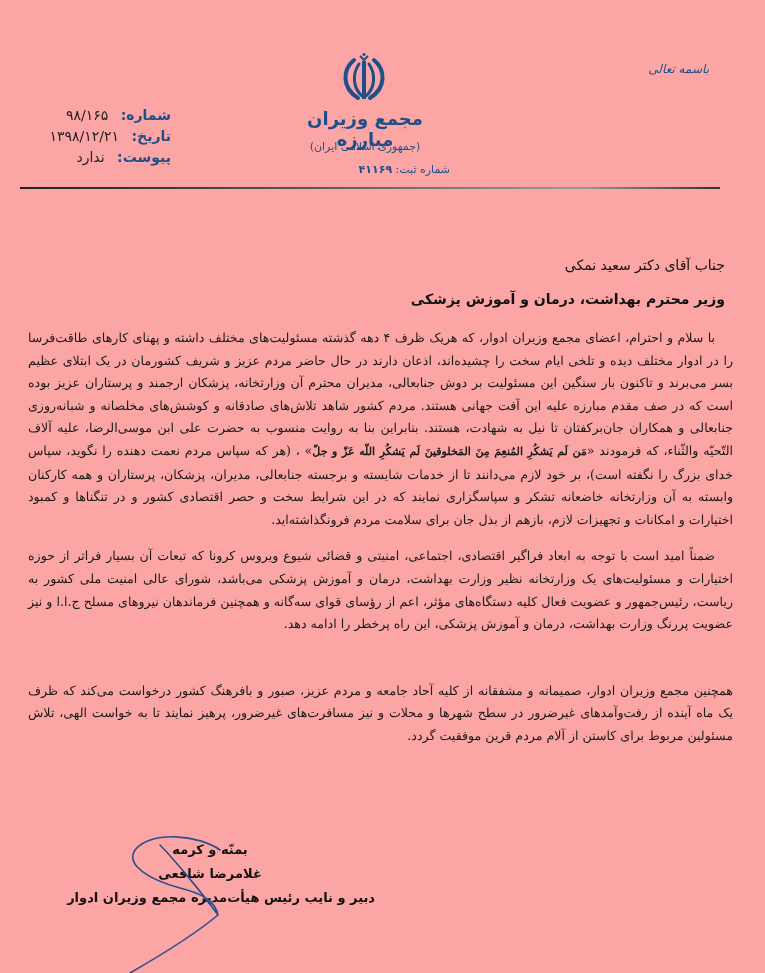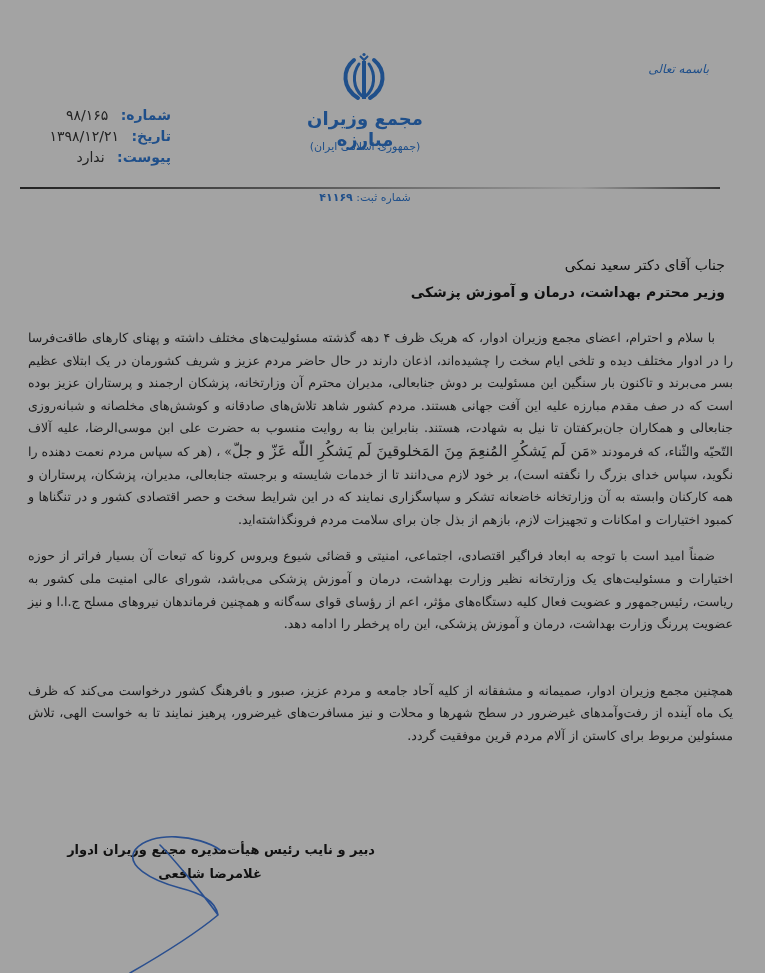--- a/index.html
+++ b/index.html
@@ -1,66 +1,66 @@
 <!DOCTYPE html>
 <html><head>
   <meta charset="utf-8">
   <style>
     html, body { margin: 0; padding: 0; background: #ffffff; }
     body {
       width: 765px; height: 973px; position: relative; overflow: hidden;
       font-family: "DejaVu Sans", sans-serif; color: #1a1a1a;
     }
-    .page { position: absolute; inset: 0; background: #a3a3a3; }
+    .page { position: absolute; inset: 0; background: #fca5a5; }
     .bismillah {
       position: absolute; right: 56px; top: 62px; width: 70px; text-align: right;
       direction: rtl; font-family: "DejaVu Serif", serif; font-style: italic;
       font-size: 12px; color: #1f4f8a;
     }
     .emblem { position: absolute; left: 340px; top: 52px; width: 48px; height: 50px; }
     .org-name {
       position: absolute; left: 280px; top: 108px; width: 170px; text-align: center;
       direction: rtl; font-weight: bold; font-size: 18px; color: #1f4f8a;
     }
     .org-sub {
       position: absolute; left: 280px; top: 140px; width: 170px; text-align: center;
       direction: rtl; font-size: 11px; color: #1f4f8a;
     }
     .org-reg {
-      position: absolute; left: 280px; top: 163px; width: 170px; text-align: center;
-      direction: rtl; font-size: 11px; color: #1f4f8a; margin-top: 28px;
+      position: absolute; left: 280px; top: 163px; width: 170px; 
+      direction: rtl; font-size: 11px; color: #1f4f8a;
     }
     .reg-num { font-weight: bold; }
     .meta {
       position: absolute; left: 46px; top: 105px; width: 125px; direction: rtl;
       font-size: 14px;
     }
     .meta-row { height: 21px; line-height: 21px; white-space: nowrap; }
     .meta-label { color: #1f4f8a; font-weight: bold; margin-left: 8px; }
     .meta-value { color: #222; }
     .rule {
       position: absolute; left: 20px; top: 187px; width: 700px; height: 2px;
       background: linear-gradient(90deg, #222 0%, #555 40%, #9a9a9a 80%, #333 100%);
     }
     .recipient {
       position: absolute; right: 40px; top: 257px; direction: rtl;
       font-weight: normal; font-size: 14px; color: #111;
     }
     .recipient-title {
-      position: absolute; right: 40px; top: 284px; direction: rtl;
+      position: absolute; right: 40px; top: 291px; direction: rtl;
       font-weight: bold; font-size: 14px; color: #111;
     }
     .body {
       position: absolute; right: 32px; left: 28px; top: 327px; direction: rtl;
       text-align: justify; font-family: "DejaVu Serif", serif; font-size: 12.6px; line-height: 22.6px; color: #1a1a1a;
     }
     .body p { margin: 0; text-indent: 18px; }
     .body p + p { margin-top: 14px; }
     .body p.noindent { text-indent: 0; margin-top: 44px; }
-    .hadith { font-weight: normal; font-size: 15px; }
+    .hadith { font-weight: bold; font-size: 11px; }
     .signature {
       position: absolute; left: 40px; top: 838px; width: 340px; direction: rtl;
       text-align: center; font-weight: bold; font-size: 13px; color: #111;
     }
     .sig-line { height: 24px; line-height: 24px; }
     .sig-position { text-align: right; padding-right: 5px; }
     .sig-scrawl { position: absolute; left: 90px; top: 830px; width: 200px; height: 143px; pointer-events: none; }
   </style>
 </head>
 <body>
@@ -108,21 +108,22 @@
   <div class="recipient">جناب آقای دکتر سعید نمکی</div>
   <div class="recipient-title">وزیر محترم بهداشت، درمان و آموزش پزشکی</div>
 
   <div class="body">
     <p><span>با سلام و احترام، اعضای مجمع وزیران ادوار، که هریک ظرف ۴ دهه گذشته مسئولیت‌های مختلف داشته و پهنای کارهای طاقت‌فرسا را در ادوار مختلف دیده و تلخی ایام سخت را چشیده‌اند، اذعان دارند در حال حاضر مردم عزیز و شریف کشورمان در یک ابتلای عظیم بسر می‌برند و تاکنون بار سنگین این مسئولیت بر دوش جنابعالی، مدیران محترم آن وزارتخانه، پزشکان ارجمند و پرستاران عزیز بوده است که در صف مقدم مبارزه علیه این آفت جهانی هستند. مردم کشور شاهد تلاش‌های صادقانه و کوشش‌های مخلصانه و شبانه‌روزی جنابعالی و همکاران جان‌برکفتان تا نیل به شهادت، هستند. بنابراین بنا به روایت منسوب به حضرت علی ابن موسی‌الرضا، علیه آلاف التّحیّه والثّناء، که فرمودند «</span><span class="hadith">مَن لَم یَشکُرِ المُنعِمَ مِنَ المَخلوقینَ لَم یَشکُرِ اللّه  عَزّ و جلّ</span><span>» ، (هر که سپاس مردم نعمت دهنده را نگوید، سپاس خدای بزرگ را نگفته است)، بر خود لازم می‌دانند تا از خدمات  شایسته و  برجسته جنابعالی، مدیران، پزشکان، پرستاران و همه کارکنان وابسته به آن وزارتخانه خاضعانه تشکر و سپاسگزاری نمایند که در این شرایط سخت و حصر اقتصادی کشور و در تنگناها و کمبود اختیارات و امکانات و تجهیزات لازم، بازهم از بذل جان برای سلامت مردم فرونگذاشته‌اید.</span></p>
     <p>ضمناً امید است با توجه به ابعاد فراگیر اقتصادی، اجتماعی، امنیتی و قضائی شیوع ویروس کرونا که تبعات آن بسیار فراتر از حوزه اختیارات و مسئولیت‌های یک وزارتخانه نظیر وزارت بهداشت، درمان و آموزش پزشکی می‌باشد، شورای عالی امنیت ملی کشور به ریاست، رئیس‌جمهور و عضویت فعال کلیه دستگاه‌های مؤثر، اعم از رؤسای قوای سه‌گانه و همچنین فرماندهان نیروهای مسلح ج.ا.ا و نیز عضویت پررنگ وزارت بهداشت، درمان و آموزش پزشکی، این راه پرخطر را ادامه دهد.</p>
     <p class="noindent">همچنین مجمع وزیران ادوار، صمیمانه و مشفقانه از کلیه آحاد جامعه و مردم عزیز، صبور و بافرهنگ کشور درخواست می‌کند که ظرف یک ماه آینده از رفت‌وآمدهای غیرضرور در سطح شهرها و محلات و نیز مسافرت‌های غیرضرور، پرهیز نمایند تا به خواست الهی، تلاش مسئولین مربوط برای کاستن از آلام مردم قرین موفقیت گردد.</p>
   </div>
 
   <div class="signature">
+    <div class="sig-line">بمنّه و کرمه</div>
+    <div class="sig-line">غلامرضا شافعی</div>
     <div class="sig-line sig-position">دبیر و نایب رئیس هیأت‌مدیره مجمع وزیران ادوار</div>
-    <div class="sig-line">غلامرضا شافعی</div>
   </div>
 
   <svg class="sig-scrawl" viewBox="0 0 200 143">
     <path d="M130 20 C 110 5, 60 0, 45 20 C 35 35, 60 50, 90 58 C 110 63, 125 70, 128 85 C 110 60, 80 25, 70 15 M128 85 C 110 100, 80 120, 40 143" fill="none" stroke="#2a4f8f" stroke-width="1.6" stroke-linecap="round"></path>
   </svg>
 
 </div>
 
 </body></html>

